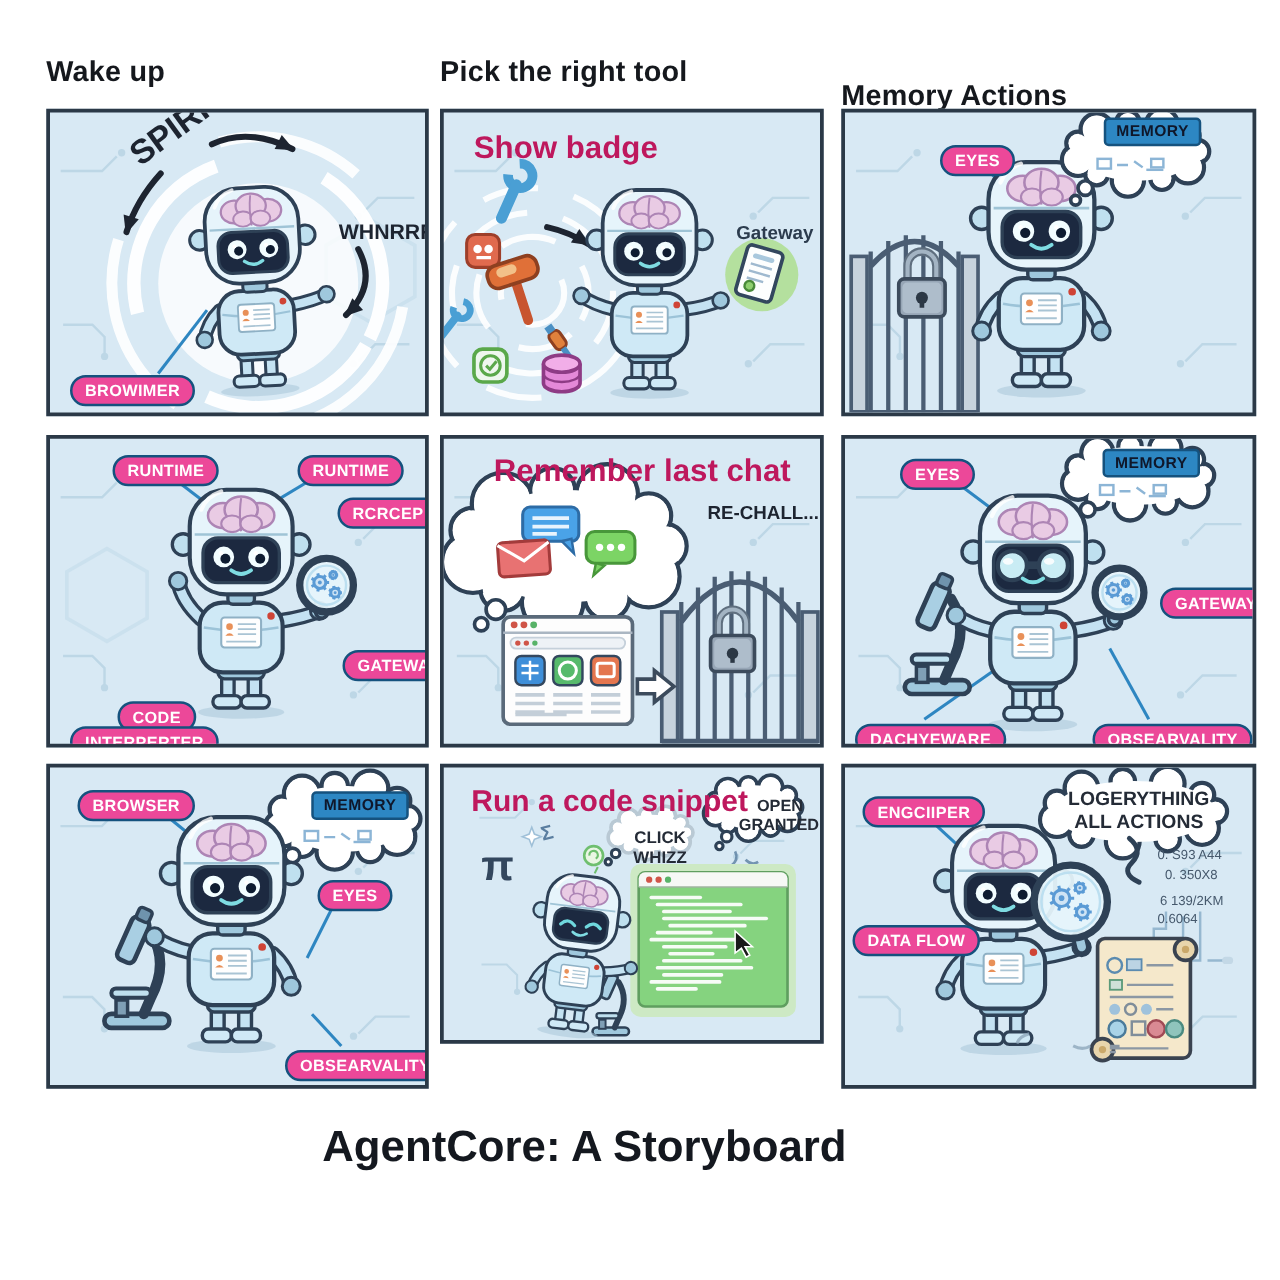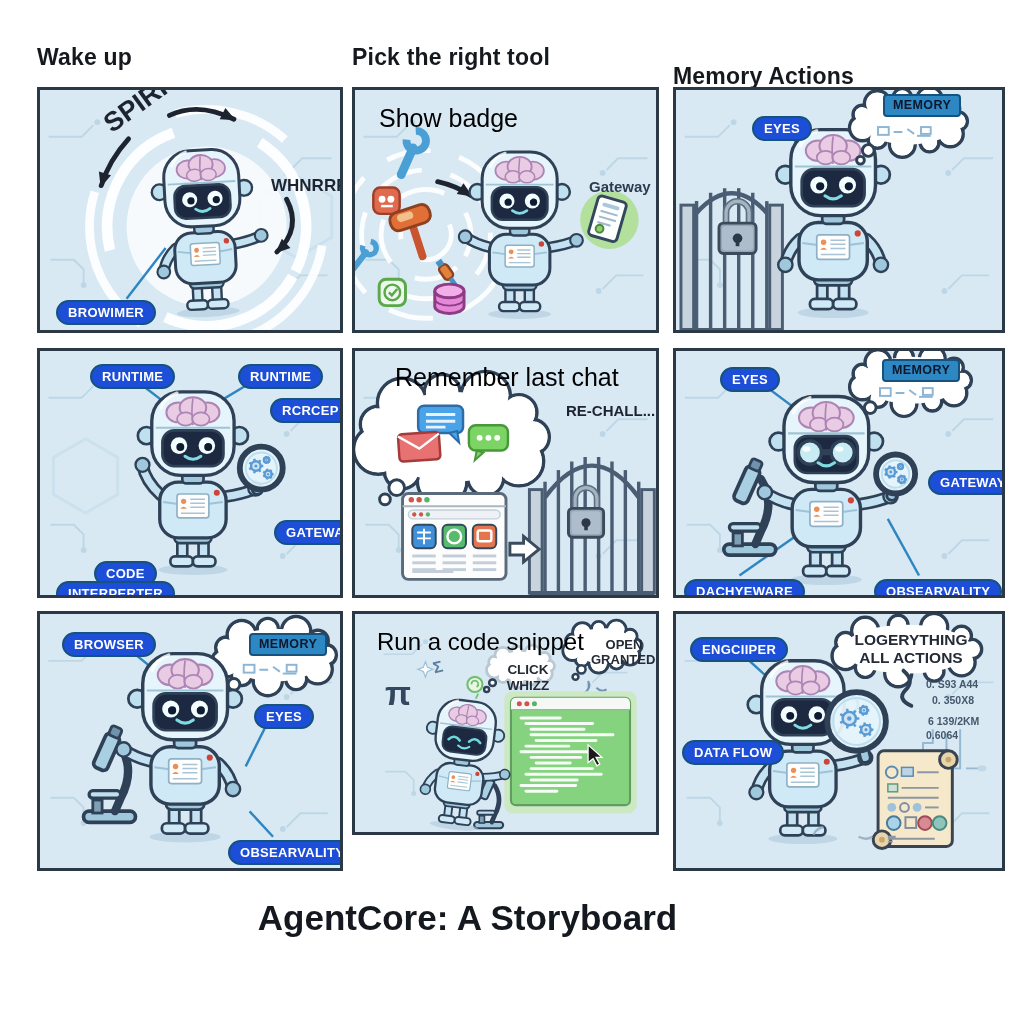--- a/index.html
+++ b/index.html
@@ -1,29 +1,29 @@
 <!DOCTYPE html>
 <html><head>
 <meta charset="utf-8">
 <style>
   html,body{margin:0;padding:0;background:#ffffff;}
   #stage{position:relative;width:1024px;height:1024px;background:#ffffff;overflow:hidden;
          font-family:"Liberation Sans","DejaVu Sans",sans-serif;}
   .coltitle{position:absolute;top:44px;font-size:23px;font-weight:700;color:#15181d;text-align:left;letter-spacing:.2px;}
   .panel{position:absolute;background:#d8e9f4;border:3px solid #2b3947;box-sizing:border-box;overflow:hidden;}
   .art{position:absolute;left:0;top:0;width:100%;height:100%;}
-  .pill{position:absolute;background:#1d4ed8;border:2px solid #15527e;color:#fff;font-weight:700;
+  .pill{position:absolute;background:#ec4899;border:2px solid #15527e;color:#fff;font-weight:700;
         font-size:13px;line-height:1;padding:4px 10px;border-radius:999px;letter-spacing:.3px;white-space:nowrap;}
   .tag{position:absolute;background:#2d87c3;border:2px solid #15527e;color:#0f172a;font-weight:700;
        font-size:12.5px;line-height:1;padding:3px 8px;border-radius:4px;letter-spacing:.4px;white-space:nowrap;}
-  .heading{position:absolute;color:#000000;font-weight:400;white-space:nowrap;text-align:right;}
+  .heading{position:absolute;color:#be185d;font-weight:700;white-space:nowrap;text-align:right;}
   .sfx{position:absolute;color:#1d2430;font-weight:800;white-space:nowrap;transform-origin:left top;}
   .lbl{position:absolute;color:#2c3c4e;font-weight:700;white-space:nowrap;}
   .bubtxt{position:absolute;color:#242b36;font-weight:700;text-align:center;line-height:1.15;}
-  .num{position:absolute;color:#45586c;font-weight:700;font-size:10.5px;white-space:nowrap;text-align:center;}
+  .num{position:absolute;color:#45586c;font-weight:400;font-size:10.5px;white-space:nowrap;text-align:center;}
   .caption{position:absolute;top:898px;left:0;width:935px;text-align:center;font-size:35px;font-weight:800;color:#14181f;}
 </style>
 </head>
 <body>
 
 <div id="stage">
 
   <div class="coltitle" style="left:37px;width:306px;">Wake up</div>
   <div class="coltitle" style="left:352px;width:307px;">Pick the right tool</div>
   <div class="coltitle" style="left:673px;width:332px;margin-top:19px;">Memory Actions</div>

